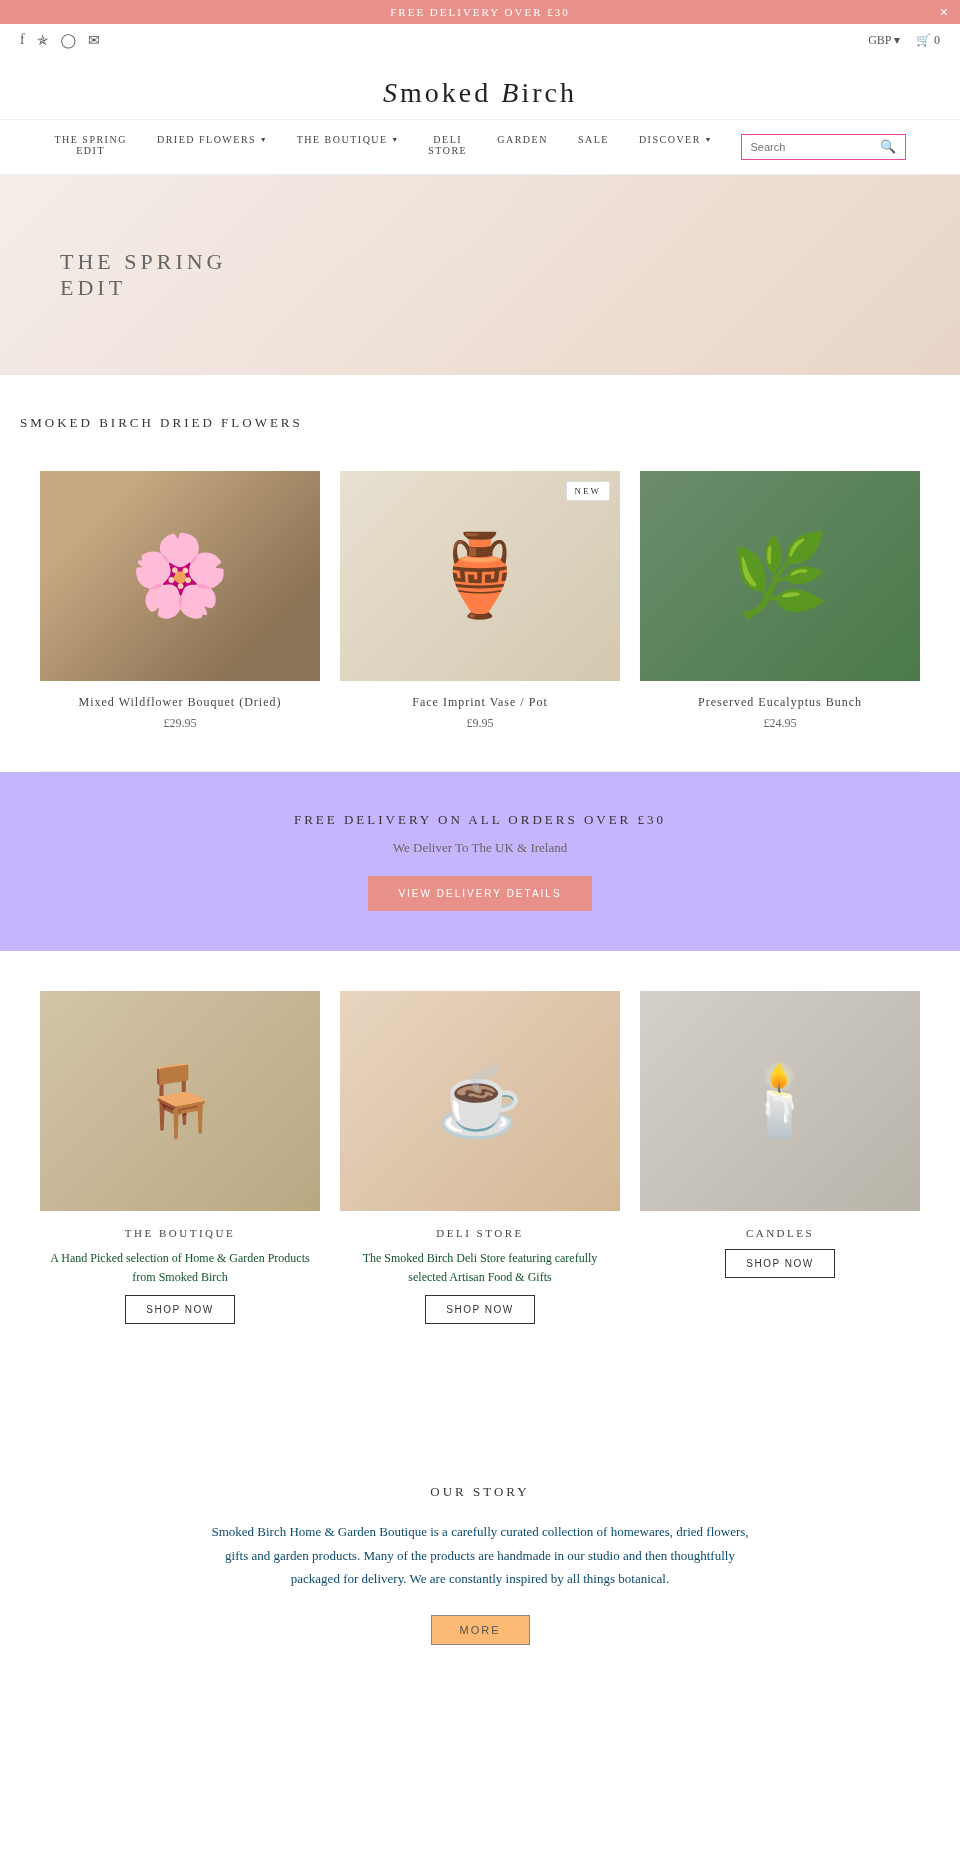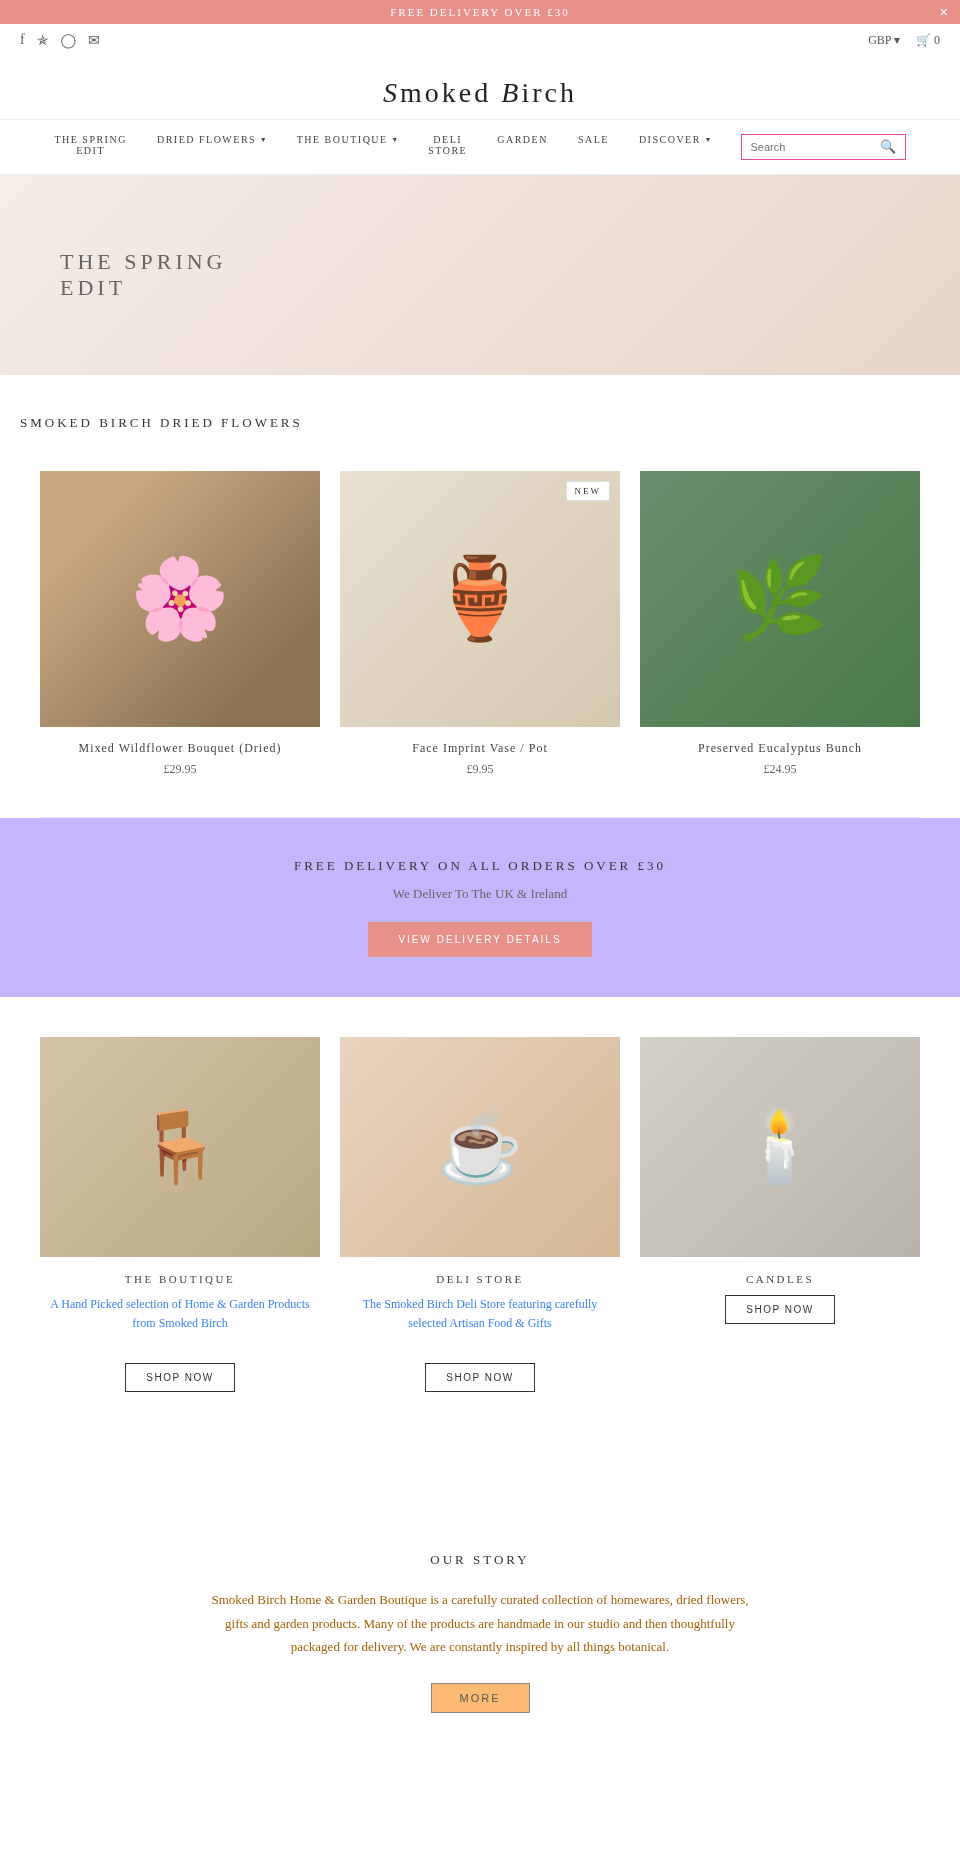--- a/index.html
+++ b/index.html
@@ -117,21 +117,21 @@
     }
     .product-card {
       flex: 1;
       max-width: 280px;
       text-align: center;
       cursor: pointer;
     }
     .product-image-wrapper {
       position: relative;
       width: 100%;
-      height: 256px;
+      height: 210px;
       overflow: hidden;
       margin-bottom: 14px;
     }
     .product-image-placeholder {
       width: 100%;
       height: 100%;
       object-fit: cover;
     }
     .new-badge {
       position: absolute;
@@ -218,23 +218,23 @@
     .img-candles { background: linear-gradient(135deg, #d4d0c8 0%, #b8b4aa 100%); }
     .img-candles::after { content:'🕯️'; font-size:70px; position:absolute; top:50%;left:50%;transform:translate(-50%,-50%); }
     .category-name {
       font-size: 11px;
       letter-spacing: 2.5px;
       color: #444;
       margin-bottom: 10px;
     }
     .category-desc {
       font-size: 12px;
-      color: #3b82f6;
+      color: #14532d;
       line-height: 1.6;
-      margin-bottom: 30px;
+      margin-bottom: 8px;
       padding: 0 10px;
     }
     .shop-now-btn {
       border: 1px solid #333;
       background: #fff;
       padding: 8px 20px;
       font-size: 10px;
       letter-spacing: 1.5px;
       cursor: pointer;
       color: #333;
@@ -250,21 +250,21 @@
       padding: 40px 200px 60px;
     }
     .story-heading {
       font-size: 13px;
       letter-spacing: 3px;
       color: #333;
       margin-bottom: 20px;
     }
     .story-text {
       font-size: 13px;
-      color: #a16207;
+      color: #0c4a6e;
       line-height: 1.8;
       margin-bottom: 24px;
     }
     .more-btn {
       border: 1px solid #888;
       background: #fdba74;
       padding: 8px 28px;
       font-size: 11px;
       letter-spacing: 2px;
       cursor: pointer;

